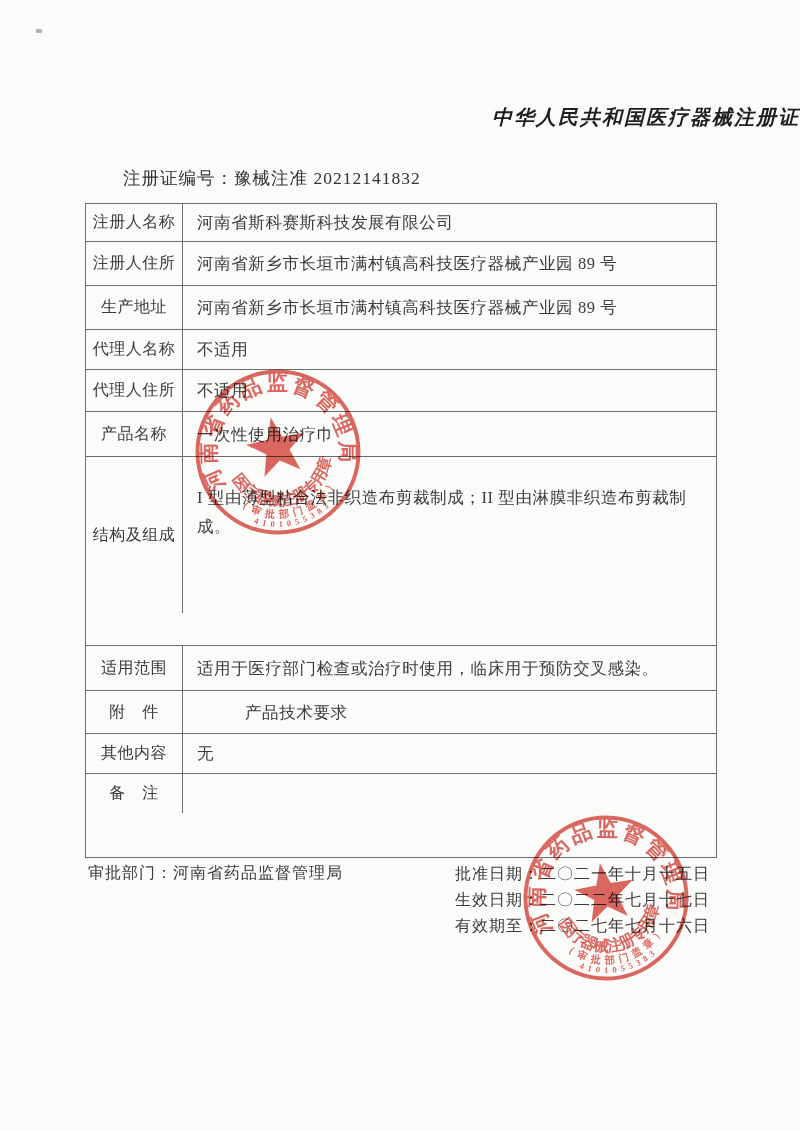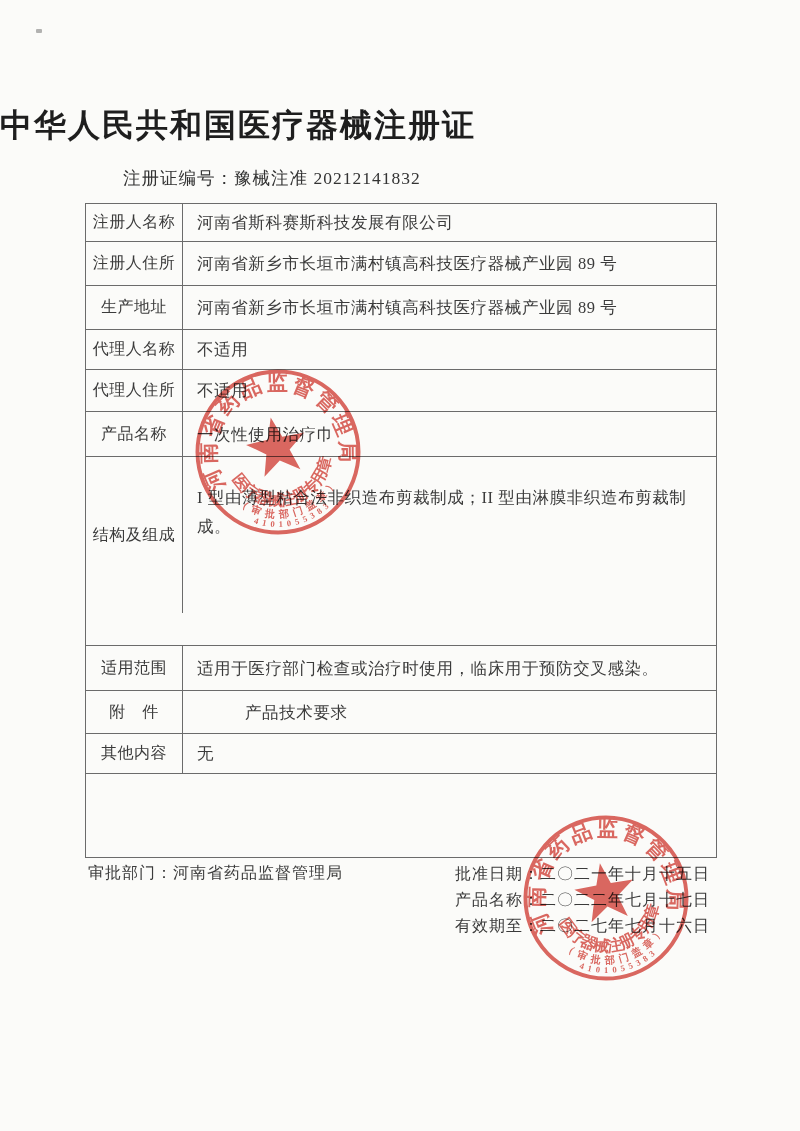--- a/index.html
+++ b/index.html
@@ -11,22 +11,22 @@
     overflow:hidden;
     font-family:"Liberation Serif","DejaVu Serif",serif;
     color:#3b3b3b;
   }
   .artifact-dot{
     position:absolute;left:36px;top:29px;width:6px;height:4px;
     background:#777;opacity:.55;border-radius:1px;
   }
   .title{
     position:absolute;left:0;top:104px;width:100%;
-    margin:0;text-align:left;
-    font-size:32px;font-weight:bold;letter-spacing:2px;color:#1e1e1e;
+    margin:0;text-align:right;
+    font-size:20px;font-weight:bold;letter-spacing:2px;color:#1e1e1e;font-style:italic;
   }
   .cert-no{
     position:absolute;left:123px;top:166px;
     font-size:17.5px;letter-spacing:1px;color:#333;
   }
   .cert-table{
     position:absolute;left:85px;top:203px;width:632px;height:655px;
     border:1px solid #6b6b6b;
     box-sizing:border-box;
   }
@@ -115,33 +115,34 @@
     </div>
     <div class="row r9">
       <div class="cell-label">附　件</div>
       <div class="cell-value">产品技术要求</div>
     </div>
     <div class="row r10">
       <div class="cell-label">其他内容</div>
       <div class="cell-value">无</div>
     </div>
     <div class="row r11">
+      <div class="cell-label">备　注</div>
     </div>
   </div>
 
   <div class="footer-dept">
     <span>审批部门：</span><span>河南省药品监督管理局</span>
   </div>
 
   <div class="footer-dates">
     <div>
       <span>批准日期：</span><span>二〇二一年十月十五日</span>
     </div>
     <div>
-      <span>产品名称：</span><span>二〇二二年七月十七日</span>
+      <span>生效日期：</span><span>二〇二二年七月十七日</span>
     </div>
     <div>
       <span>有效期至：</span><span>二〇二七年七月十六日</span>
     </div>
   </div>
 
   <svg id="stamp-mid" class="stamp" viewBox="0 0 220 220">
     <defs>
       <path id="m-top" d="M 40.72 150 A 80 80 0 1 1 179.28 150"></path>
       <path id="m-type" d="M 44.3 127.6 A 68 68 0 0 0 175.7 127.6"></path>

